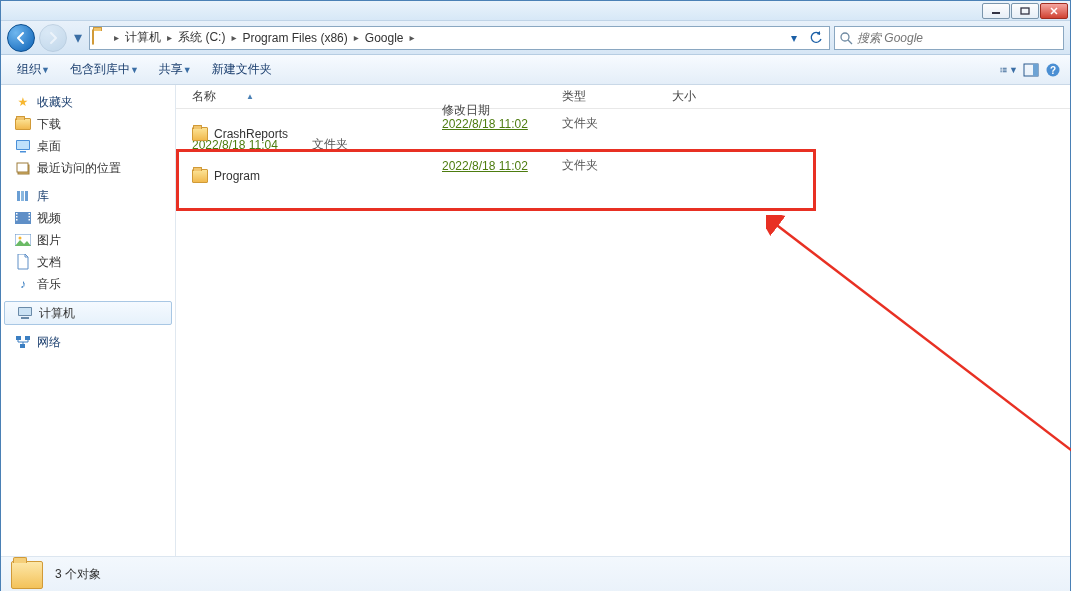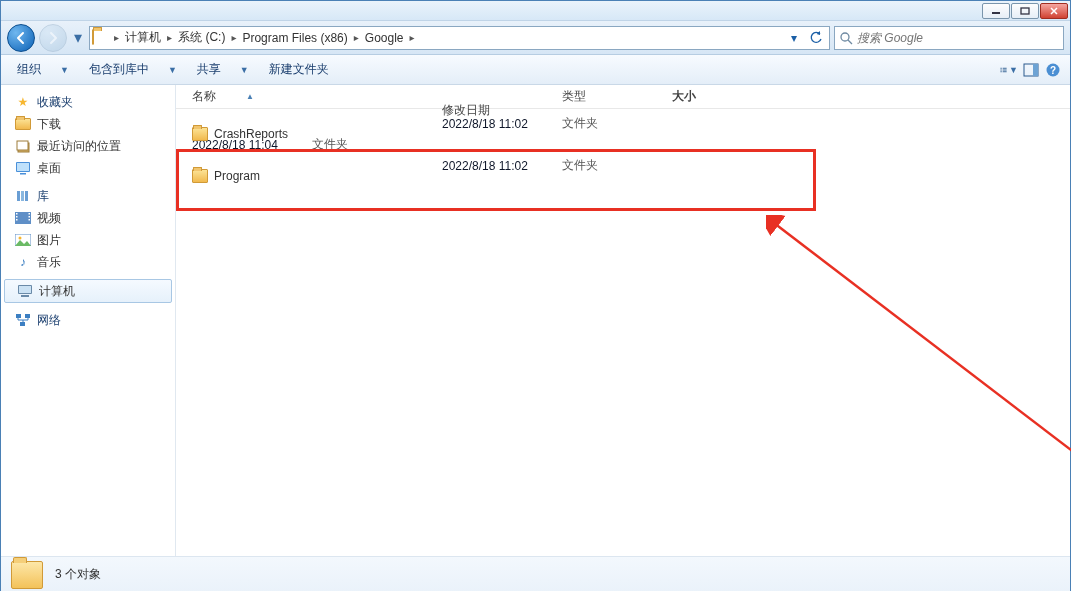--- a/index.html
+++ b/index.html
@@ -52,21 +52,21 @@
   display:flex;align-items:center; padding:0 4px; font-size:12px;
 }
 .search-icon{width:14px;height:14px;margin-right:4px;color:#6f8aa2;}
 .searchbox input{border:none;outline:none;flex:1;font-size:12px;color:#be185d;font-style:italic;background:transparent;}
 
 .cmdbar {
   height: 30px; background: linear-gradient(#f7fbff, #e4eef8);
   border-bottom: 1px solid #c9d8e7;
   display:flex; align-items:center; padding:0 8px; gap:4px; font-size:12px; color:#1a3e6e;
 }
-.cmd-item{display:flex;align-items:center;padding:4px 8px;gap:19px;border-radius:2px;}
+.cmd-item{display:flex;align-items:center;padding:4px 8px;gap:0;border-radius:2px;}
 .cmd-dd{font-size:9px;color:#3a6ea5;}
 .cmd-spacer{flex:1;}
 .cmd-icon{width:18px;height:18px;display:flex;align-items:center;justify-content:center;color:#2a5a8e;}
 
 .body { display:flex; height: calc(591px - 20px - 34px - 30px - 36px); }
 .sidebar {
   width: 175px; border-right:1px solid #e0e8f0; background:#fff; overflow-y:auto;
   font-size:12px; color:#333;
 }
 .tree-group{margin-top:6px;}
@@ -90,29 +90,29 @@
 
 .filelist{flex:1;position:relative;background:#fff;}
 .cols{
   display:flex; height:24px; border-bottom:1px solid #e8e8e8; align-items:center;
   font-size:12px; color:#444; padding-left:8px;
 }
 .col{padding:0 8px;display:flex;align-items:center;height:100%;}
 .col-name{width:250px;}
 .col-date{width:120px;margin-top:28px;}
 .col-type{width:110px;}
-.col-size{width:80px;font-weight:bold;}
+.col-size{width:80px;}
 .sort-ind{font-size:8px;color:#4a80b5;margin-left:30px;}
 .rows{padding-top:4px;}
 .row{
   display:flex;align-items:center;height:21px;font-size:12px;color:#333;padding-left:8px;
 }
 .row .cell{padding:0 8px;}
 .cell-name{width:250px;display:flex;align-items:center;gap:6px;margin-top:20px;}
-.cell-date{width:120px;color:#0f172a;}
+.cell-date{width:120px;color:#4d7c0f;text-decoration:underline;}
 .cell-type{width:110px;color:#555;}
 .cell-size{width:80px;}
 .folder-icon{width:16px;height:14px;background:linear-gradient(#fce396,#f1b94e);border-radius:1px;border:1px solid #d19a37;position:relative;flex:0 0 16px;}
 .folder-icon::before{content:"";position:absolute;top:-3px;left:0;width:7px;height:3px;background:#f1c56e;border:1px solid #d19a37;border-bottom:none;border-radius:1px 1px 0 0;}
 .highlight-box{
   position:absolute;top:64px;left:0px;width:640px;height:62px;border:3px solid #e83023;pointer-events:none;
 }
 .annot-arrow{position:absolute;top:130px;left:590px;width:400px;height:310px;pointer-events:none;}
 
 .statusbar{
@@ -252,37 +252,37 @@
           <span class="ticon fav-star">★</span>
           <span>收藏夹</span>
         </div>
         <div class="tree-item">
           <span class="ticon">
               <span class="folder-icon" style="width:14px;height:12px;"></span>
             </span>
           <span>下载</span>
         </div>
         <div class="tree-item">
-          <span class="ticon recent-icon">
-            <svg width="15" height="15" viewBox="0 0 15 15">
-                <rect x="2" y="4" width="11" height="9" fill="#d8b56a" stroke="#9e7c3a"></rect>
-                <rect x="1" y="2" width="11" height="9" fill="#fff" stroke="#9e7c3a"></rect>
-              </svg>
-          </span>
-          <span>最近访问的位置</span>
-        </div>
-        <div class="tree-item">
           <span class="ticon desktop-icon">
             <svg width="16" height="14" viewBox="0 0 16 14">
                 <rect x="1" y="1" width="14" height="10" rx="1" fill="#4a90d9"></rect>
                 <rect x="2" y="2" width="12" height="8" fill="#bfe1fb"></rect>
                 <rect x="5" y="12" width="6" height="1.5" fill="#4a90d9"></rect>
               </svg>
           </span>
           <span>桌面</span>
+        </div>
+        <div class="tree-item">
+          <span class="ticon recent-icon">
+            <svg width="15" height="15" viewBox="0 0 15 15">
+                <rect x="2" y="4" width="11" height="9" fill="#d8b56a" stroke="#9e7c3a"></rect>
+                <rect x="1" y="2" width="11" height="9" fill="#fff" stroke="#9e7c3a"></rect>
+              </svg>
+          </span>
+          <span>最近访问的位置</span>
         </div>
       </div>
 
       <div class="tree-group">
         <div class="tree-title">
           <span class="ticon lib-icon">
             <svg width="16" height="16" viewBox="0 0 16 16">
                 <rect x="2" y="3" width="3" height="10" fill="#6a9ed4"></rect>
                 <rect x="6" y="3" width="3" height="10" fill="#89b7e0"></rect>
                 <rect x="10" y="3" width="3" height="10" fill="#6a9ed4"></rect>
@@ -308,20 +308,29 @@
           <span class="ticon pic-icon">
             <svg width="16" height="12" viewBox="0 0 16 12">
                 <rect x="0" y="0" width="16" height="12" fill="#fff" stroke="#5f8fc7"></rect>
                 <circle cx="5" cy="4" r="1.5" fill="#f7b731"></circle>
                 <path d="M0 12 L5 6 L9 10 L12 7 L16 12 Z" fill="#6bba65"></path>
               </svg>
           </span>
           <span>图片</span>
         </div>
         <div class="tree-item">
+          <span class="ticon doc-icon">
+            <svg width="14" height="16" viewBox="0 0 14 16">
+                <path d="M2 0 H9 L12 3 V15 H2 Z" fill="#fff" stroke="#5f8fc7"></path>
+                <path d="M9 0 V3 H12" fill="none" stroke="#5f8fc7"></path>
+              </svg>
+          </span>
+          <span>文档</span>
+        </div>
+        <div class="tree-item">
           <span class="ticon music-icon">♪</span>
           <span>音乐</span>
         </div>
       </div>
 
       <div class="tree-group">
         <div class="tree-item comp">
           <span class="ticon computer-icon">
             <svg width="16" height="14" viewBox="0 0 16 14">
                 <rect x="1" y="1" width="14" height="9" rx="1" fill="#6a8aa8"></rect>

